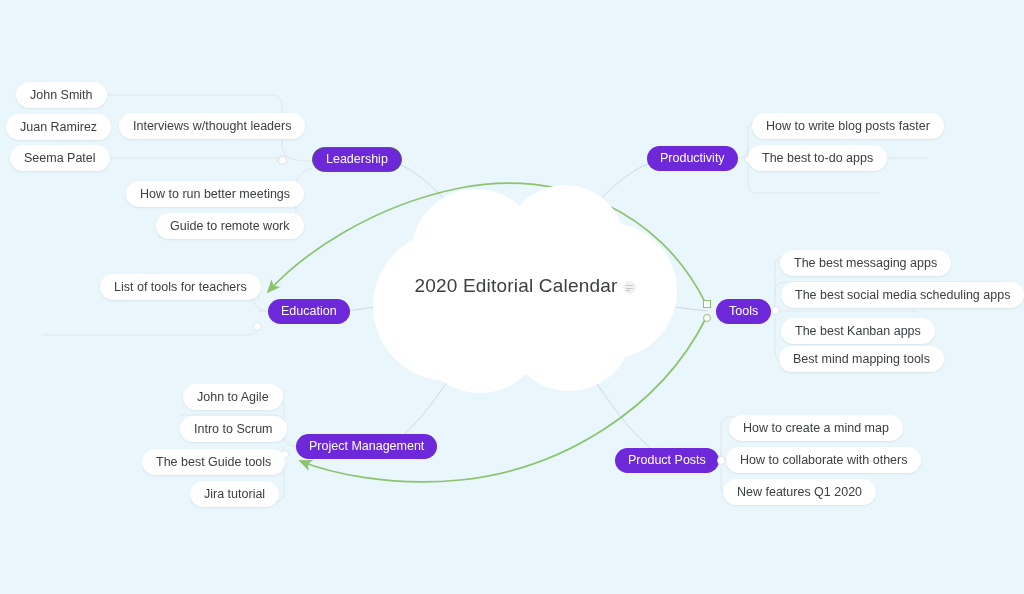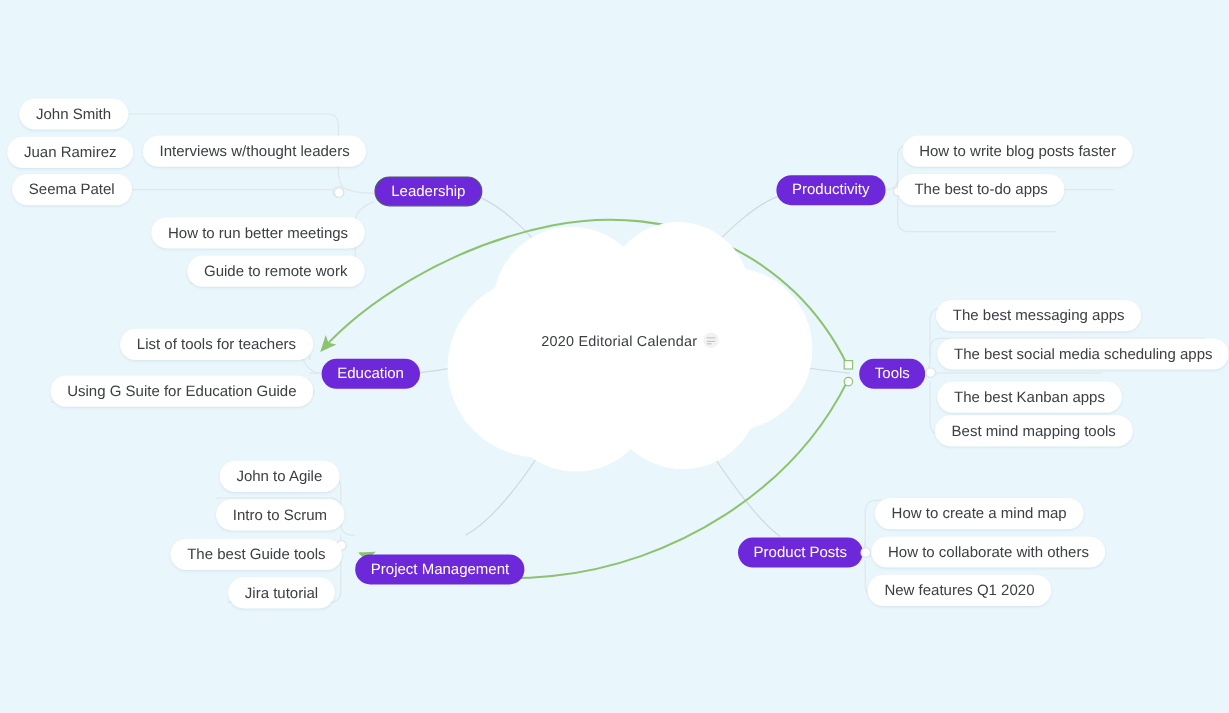--- a/index.html
+++ b/index.html
@@ -35,21 +35,21 @@
     position: absolute;
     background: #ffffff;
     border-radius: 50%;
   }
   .center-label {
     position: absolute;
     left: 0;
     top: 90px;
     width: 340px;
     text-align: center;
-    font-size: 12px;
+    font-size: 19px;
     color: #3c4043;
     letter-spacing: .2px;
     white-space: nowrap;
   }
   .note-icon {
     display: inline-block;
     width: 13px;
     height: 13px;
     border-radius: 50%;
     background: #f2f2f2;
@@ -210,23 +210,22 @@
   <div class="leaf" style="left:6px;   top:114px;">Juan Ramirez</div>
   <div class="leaf" style="left:10px;  top:145px;">Seema Patel</div>
   <div class="leaf" style="left:119px; top:113px;">Interviews w/thought leaders</div>
   <div class="leaf" style="left:126px; top:181px;">How to run better meetings</div>
   <div class="leaf" style="left:156px; top:213px;">Guide to remote work</div>
 
   <div class="cat" style="left:268px; top:299px;">Education</div>
   <div class="dot" style="left:253px; top:322px;"></div>
 
   <div class="leaf" style="left:100px; top:274px;">List of tools for teachers</div>
-  <div class="leaf" style="left:42px;  top:313px;">Using G Suite for Education Guide</div>
-
-  <div class="cat" style="left:296px; top:434px;margin-top:28px;">Project Management</div>
+
+  <div class="cat" style="left:296px; top:434px;">Project Management</div>
   <div class="dot" style="left:280px; top:450px;"></div>
 
   <div class="leaf" style="left:183px; top:384px;">John to Agile</div>
   <div class="leaf" style="left:180px; top:416px;">Intro to Scrum</div>
   <div class="leaf" style="left:142px; top:449px;">The best Guide tools</div>
   <div class="leaf" style="left:190px; top:481px;">Jira tutorial</div>
 
   <div class="cat" style="left:647px; top:146px;">Productivity</div>
   <div class="dot" style="left:744px; top:155px;"></div>
 

